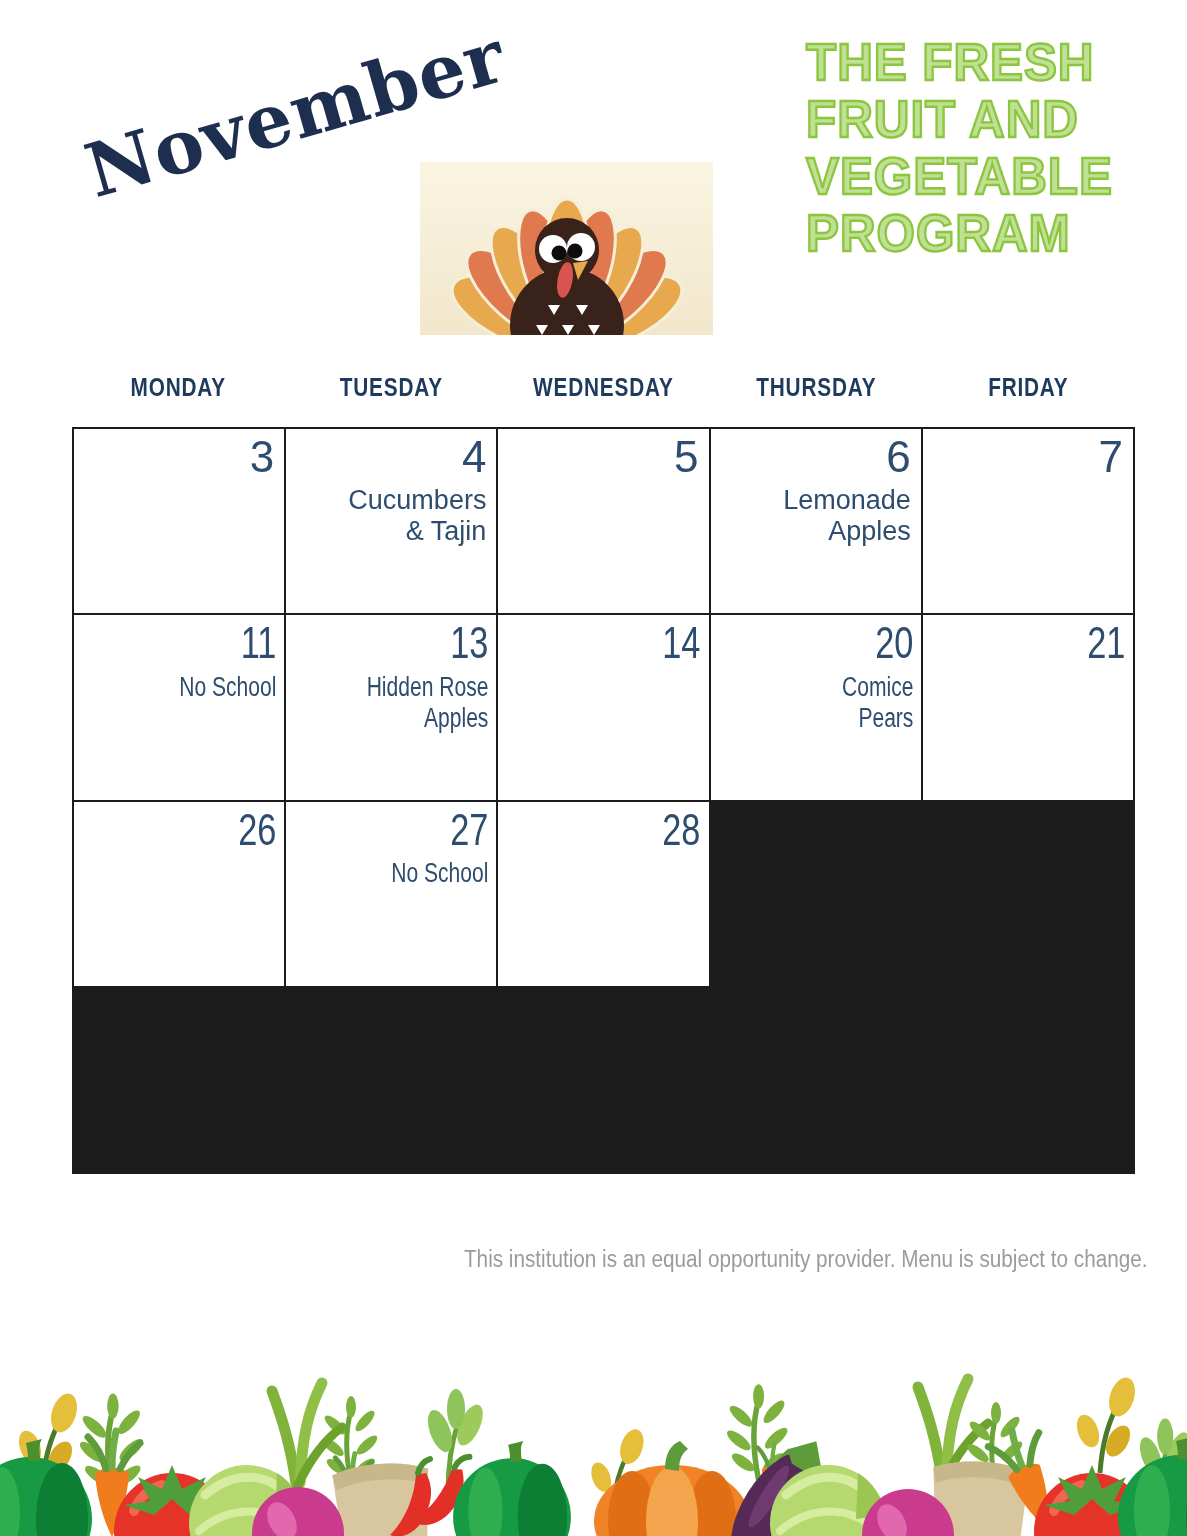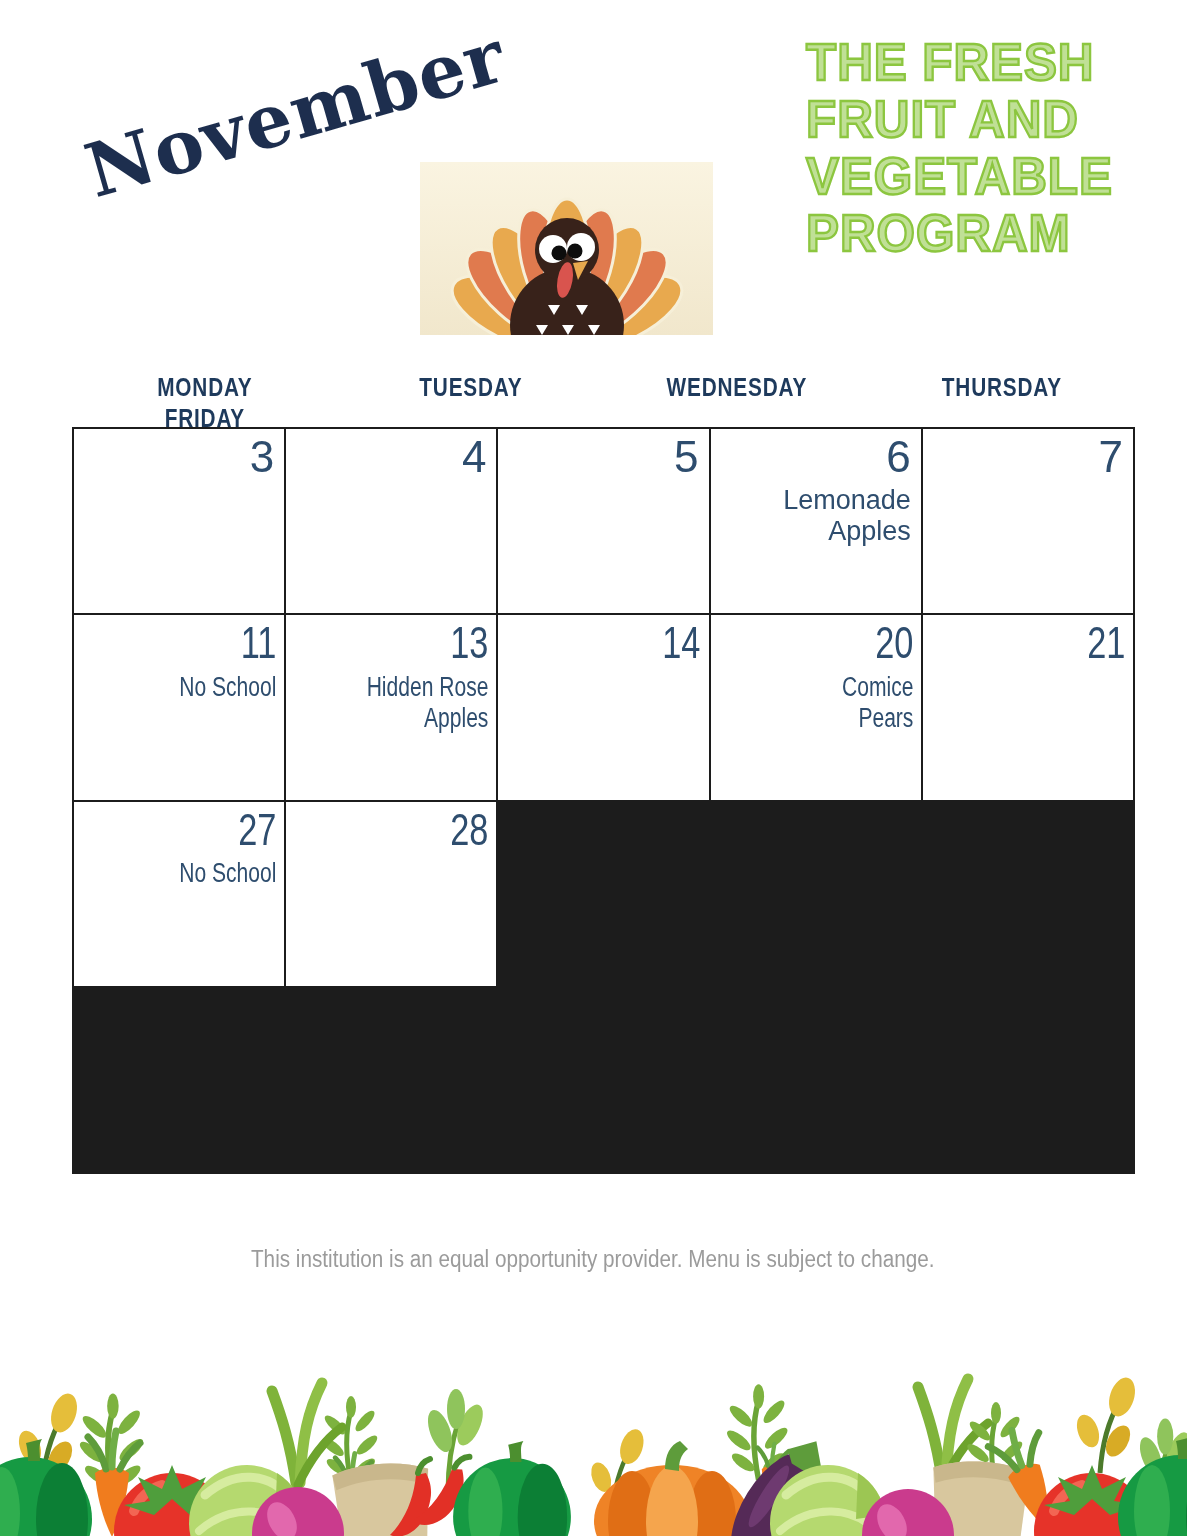--- a/index.html
+++ b/index.html
@@ -15,36 +15,36 @@
   .logo{position:absolute;left:806px;top:34px;font-weight:bold;font-size:52px;
         line-height:57px;letter-spacing:1px;color:rgba(140,198,63,0.55);
         -webkit-text-stroke:2.4px #8cc63f;transform:scaleX(0.95);transform-origin:left top;
         white-space:nowrap;}
 
   
   .turkey-wrap{position:absolute;left:420px;top:162px;width:293px;height:173px;}
 
   
   .weekdays{position:absolute;left:72px;top:372px;width:1063px;display:grid;
-            grid-template-columns:repeat(4,1fr);}
+            grid-template-columns:repeat(5,1fr);}
   .weekday{display:block;text-align:center;font-weight:bold;font-size:26px;
            color:#1e3a5c;letter-spacing:1px;transform:scaleX(0.8);}
 
   
   .grid{position:absolute;left:72px;top:427px;width:1063px;height:747px;
         box-sizing:border-box;display:grid;grid-template-columns:repeat(5,1fr);
         grid-template-rows:repeat(4,1fr);gap:2px;background:#1c1c1c;border:2px solid #1c1c1c;}
   .cell{background:#ffffff;overflow:hidden;}
   .cell-inner{padding:3px 10px 0 6px;text-align:right;color:#2e4d6e;}
   .condensed .cell-inner{transform:scaleX(0.78);transform-origin:100% 0;}
   .date{font-size:44px;line-height:1.12;}
   .item{font-size:27px;line-height:31px;margin-top:4px;white-space:pre-line;}
 
   
-  .footer{position:absolute;left:0;right:2px;top:1246px;text-align:center;color:#9b9b9b;
+  .footer{position:absolute;left:0;right:2px;top:1246px;text-align:right;color:#9b9b9b;
           font-size:23px;}
   .footer span{display:inline-block;transform:scaleX(0.9);}
 
   
   .veg-border{position:absolute;left:0;bottom:0;width:1187px;height:165px;}
 </style>
 </head>
 <body>
 
 <div class="page">
@@ -112,20 +112,22 @@
   <div class="grid">
       <div class="cell">
         <div class="cell-inner">
           <div class="date">3</div>
           <div class="item"></div>
         </div>
       </div>
       <div class="cell">
         <div class="cell-inner">
           <div class="date">4</div>
+          <div class="item">Cucumbers
+&amp; Tajin</div>
         </div>
       </div>
       <div class="cell">
         <div class="cell-inner">
           <div class="date">5</div>
           <div class="item"></div>
         </div>
       </div>
       <div class="cell">
         <div class="cell-inner">
@@ -162,20 +164,26 @@
       <div class="cell condensed">
         <div class="cell-inner">
           <div class="date">20</div>
           <div class="item">Comice
 Pears</div>
         </div>
       </div>
       <div class="cell condensed">
         <div class="cell-inner">
           <div class="date">21</div>
+          <div class="item"></div>
+        </div>
+      </div>
+      <div class="cell condensed">
+        <div class="cell-inner">
+          <div class="date">26</div>
           <div class="item"></div>
         </div>
       </div>
       <div class="cell condensed">
         <div class="cell-inner">
           <div class="date">27</div>
           <div class="item">No School</div>
         </div>
       </div>
       <div class="cell condensed">

